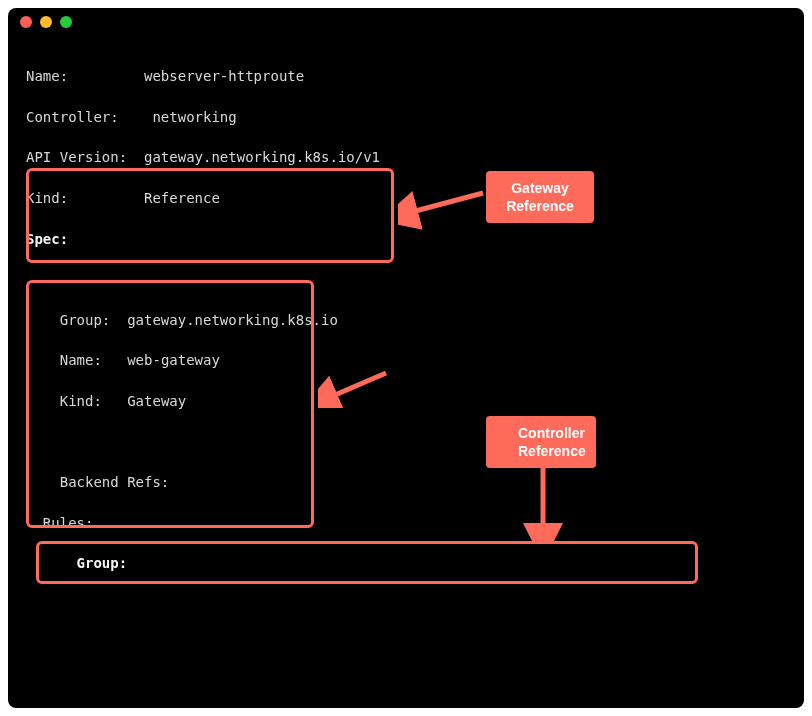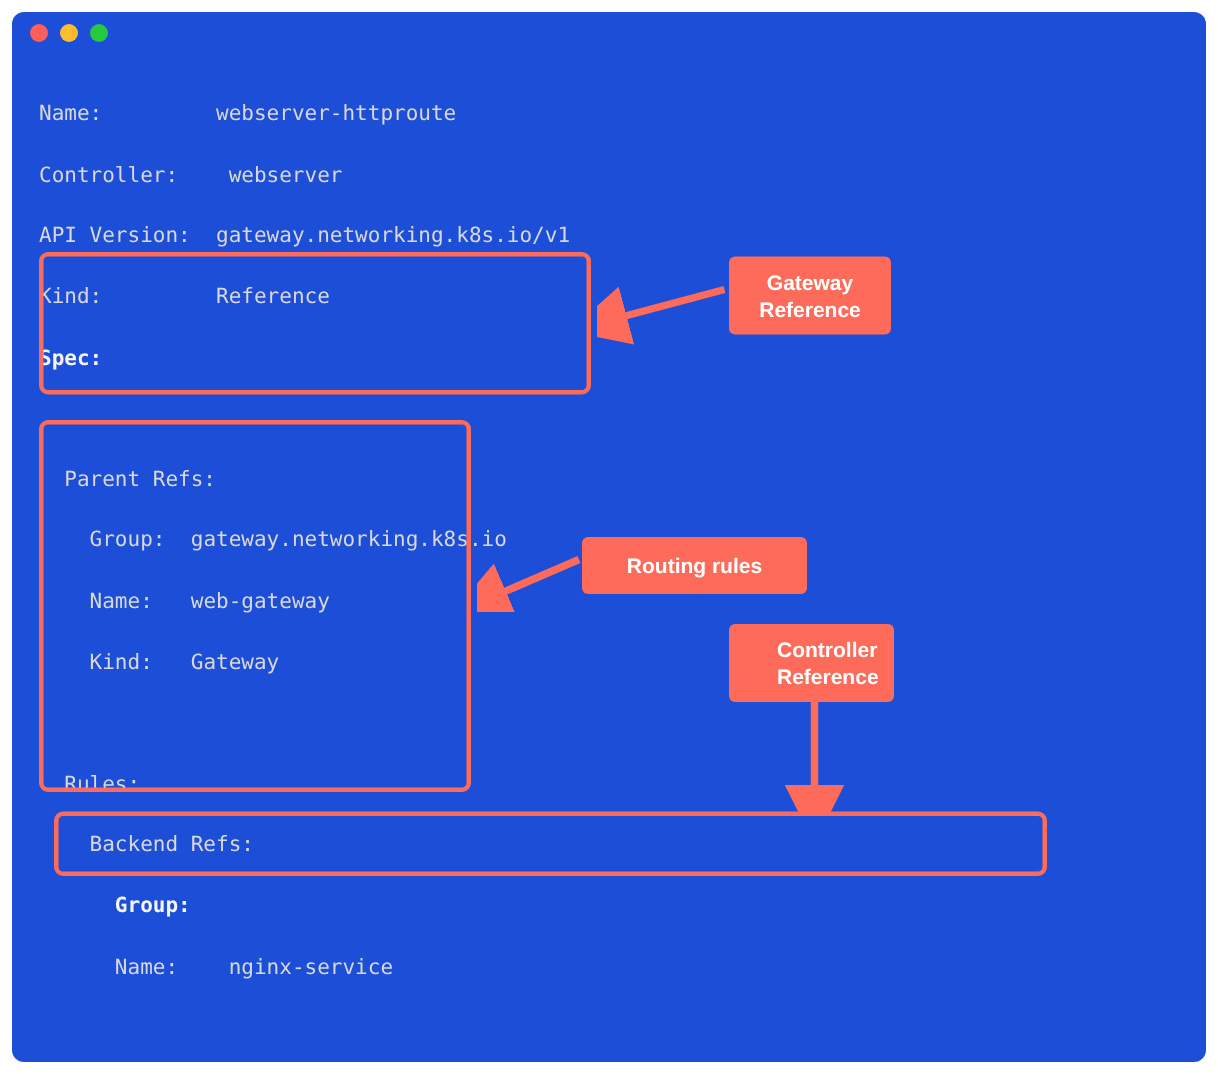--- a/index.html
+++ b/index.html
@@ -10,21 +10,21 @@
       width: 812px;
       height: 716px;
       position: relative;
     }
     .terminal {
       position: absolute;
       top: 8px;
       left: 8px;
       width: 796px;
       height: 700px;
-      background: #1d4ed8;
+      background: #000000;
       border-radius: 8px;
       overflow: hidden;
     }
     .titlebar {
       height: 28px;
       display: flex;
       align-items: center;
       padding-left: 12px;
       gap: 8px;
     }
@@ -79,34 +79,32 @@
 <body>
 
 <div class="terminal">
   <div class="titlebar">
     <div class="dot red"></div>
     <div class="dot yellow"></div>
     <div class="dot green"></div>
   </div>
   <div class="content">
 <div class="line"><span>Name:</span>         <span>webserver-httproute</span></div>
-<div class="line"><span>Controller:</span>    <span>webserver</span></div>
+<div class="line"><span>Controller:</span>    <span>networking</span></div>
 <div class="line"><span>API Version:</span>  <span>gateway.networking.k8s.io/v1</span></div>
 <div class="line"><span>Kind:</span>         <span>Reference</span></div>
 <div class="line"><span class="bold">Spec:</span></div>
 <div class="line"> </div>
-<div class="line">  <span>Parent Refs:</span></div>
 <div class="line">    <span>Group:</span>  <span>gateway.networking.k8s.io</span></div>
 <div class="line">    <span>Name:</span>   <span>web-gateway</span></div>
 <div class="line">    <span>Kind:</span>   <span>Gateway</span></div>
 <div class="line"> </div>
+<div class="line">    <span>Backend Refs:</span></div>
 <div class="line">  <span>Rules:</span></div>
-<div class="line">    <span>Backend Refs:</span></div>
 <div class="line">      <span class="bold">Group:</span><span></span></div>
-<div class="line">      <span>Name:</span>    <span>nginx-service</span></div>
 
 
 
 
 
 
 
 
 
 
@@ -116,21 +114,20 @@
 
 
 
   </div>
 
   <div class="highlight-box box1"></div>
   <div class="highlight-box box2"></div>
   <div class="highlight-box box3"></div>
 
   <div class="callout callout1">Gateway Reference</div>
-  <div class="callout callout2">Routing rules</div>
   <div class="callout callout3">Controller Reference</div>
 
   <svg class="arrow" style="top:165px;left:390px;width:90px;height:60px;">
     <defs>
         <marker id="ah1" markerWidth="8" markerHeight="8" refX="2" refY="4" orient="auto">
           <polygon points="0 0, 8 4, 0 8" fill="#ff6b5b"></polygon>
         </marker>
       </defs>
     <line x1="85" y1="20" x2="10" y2="40" stroke="#ff6b5b" stroke-width="5" marker-end="url(#ah1)"></line>
   </svg>

